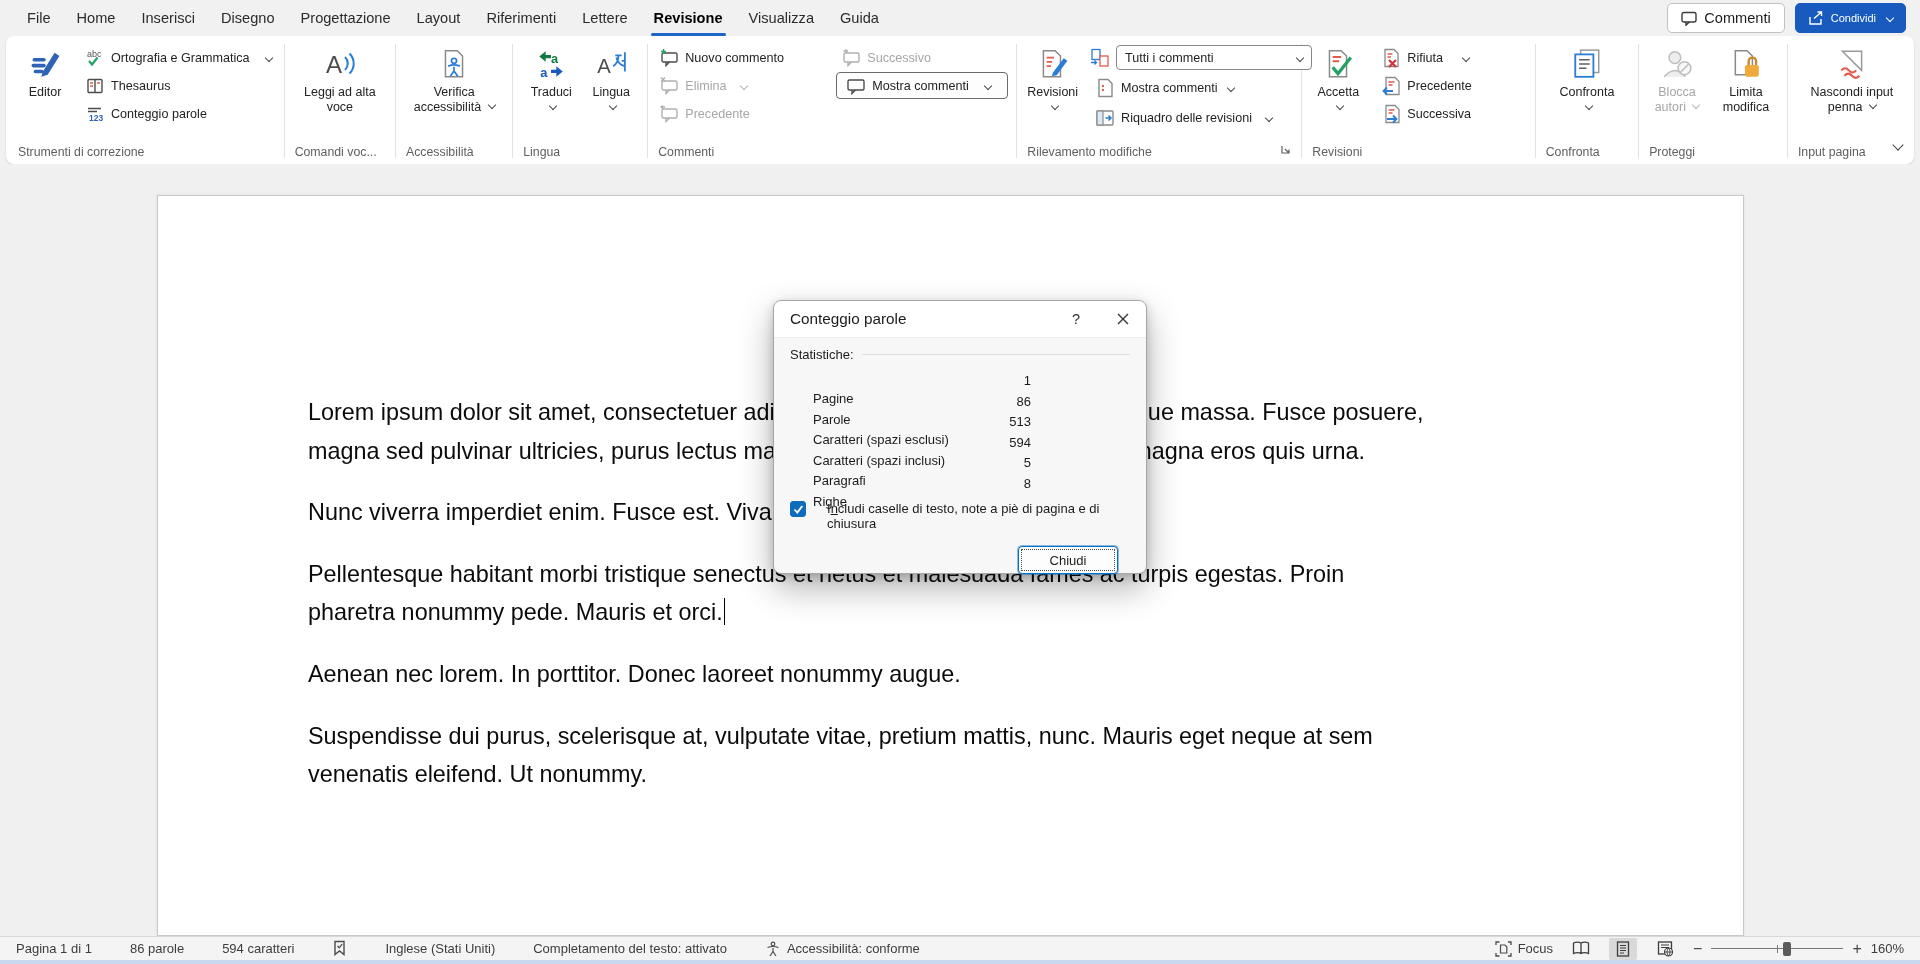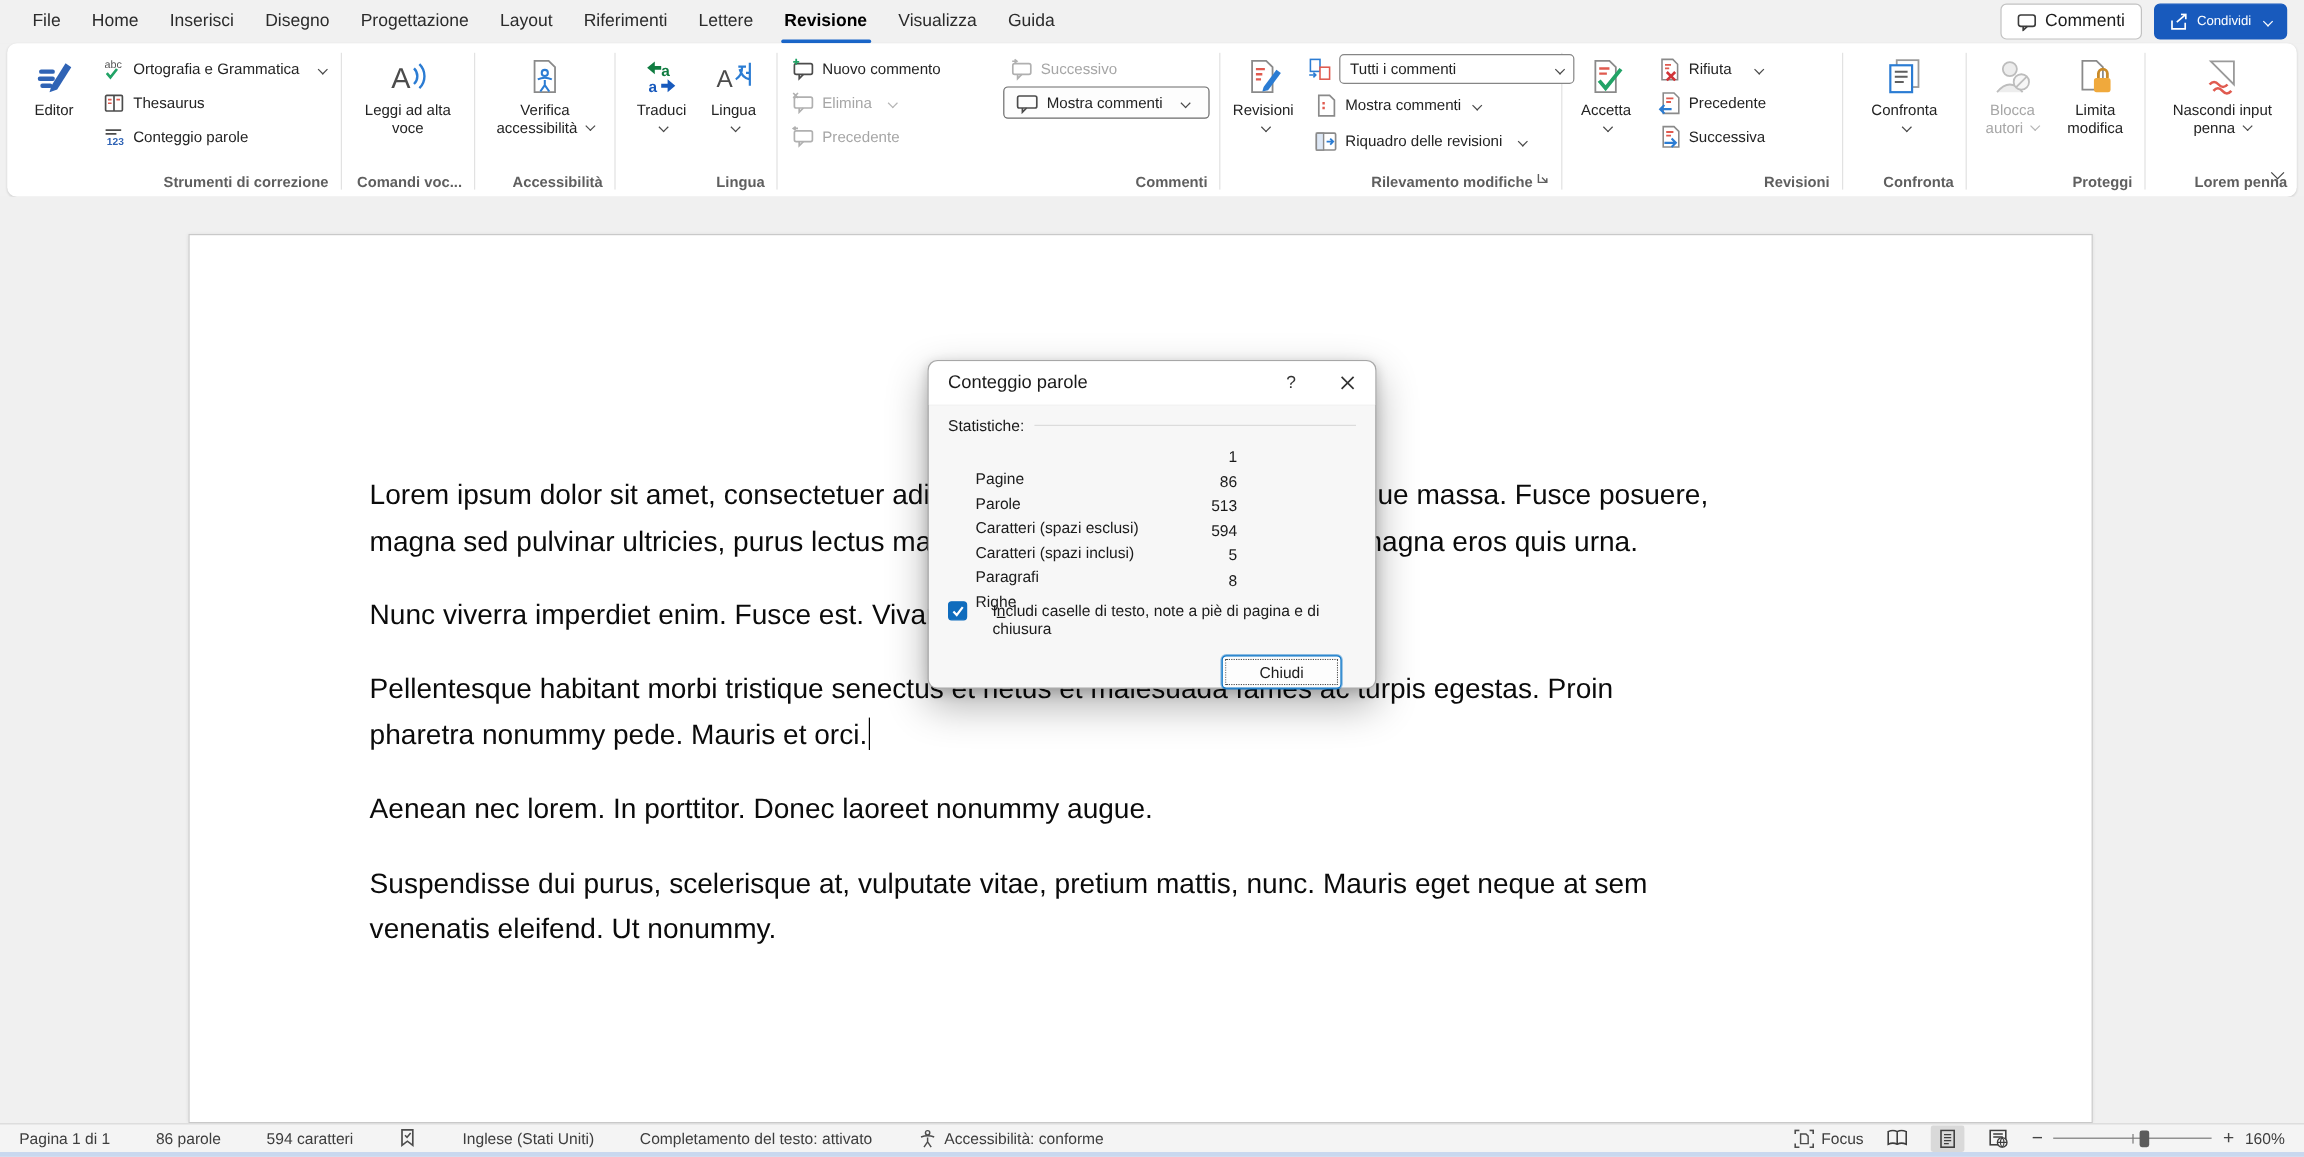--- a/index.html
+++ b/index.html
@@ -23,22 +23,22 @@
   .chev { width:6px; height:6px; border-right:1.5px solid currentColor; border-bottom:1.5px solid currentColor;
     display:inline-block; transform:rotate(45deg); margin-left:4px; vertical-align:3px; }
   .btn-share .chev { border-color:#fff; }
 
   
   .ribbon { position:absolute; left:6px; top:36px; width:1908px; height:128px; background:#fff;
     border-radius:8px; box-shadow:0 1px 2px rgba(0,0,0,.14); display:flex; align-items:stretch;
     padding:4px 4px 0 8px; }
   .rgroup { position:relative; display:flex; flex-direction:column; }
   .rc { display:flex; flex:1; align-items:flex-start; padding-top:2px; }
-  .glabel { height:22px; text-align:right; font-size:12.3px; color:#5f5f5f; white-space:nowrap;
-    overflow:hidden; text-overflow:ellipsis; padding:3px 4px 0 4px;font-weight:bold; }
+  .glabel { height:22px; text-align:left; font-size:12.3px; color:#5f5f5f; white-space:nowrap;
+    overflow:hidden; text-overflow:ellipsis; padding:3px 4px 0 4px; }
   .gsep { width:1px; background:#e2e2e2; margin:4px 6px 6px 6px; }
   .bigbtn { display:flex; flex-direction:column; align-items:center; text-align:center;
     padding:4px 4px; border-radius:4px; color:#232323; }
   .bigbtn .ic { height:36px; display:flex; align-items:center; justify-content:center; }
   .blabel { font-size:12.5px; line-height:15px; margin-top:3px; white-space:pre-line; }
   .bigbtn .chev, .smallbtn .chev { border-color:#494949; }
   .vstack { display:flex; flex-direction:column; justify-content:flex-start; gap:1px; padding-top:2px; }
   .smallbtn { display:flex; align-items:center; gap:6px; height:27px; padding:0 5px;
     font-size:12.6px; color:#232323; border-radius:3px; white-space:nowrap; }
   .smallbtn svg { flex:none; }
@@ -439,21 +439,21 @@
       <div class="bigbtn" style="width:112px;">
         <span class="ic">
             <svg width="32" height="32" viewBox="0 0 30 30">
               <path d="M6 3 H24 V21 z" fill="#fff" stroke="#9a9a9a" stroke-width="1.4"></path>
               <path d="M5 21 q3.5 -4 7 0 t7 0 M8 26 q3.5 -4 7 0 t7 0" fill="none" stroke="#e05a4f" stroke-width="2"></path>
             </svg>
           </span>
         <span class="blabel"><span>Nascondi input penna</span> <span class="chev"></span></span>
       </div>
     </div>
-    <div class="glabel">Lorem penna</div>
+    <div class="glabel">Input pagina</div>
   </div>
 
   <span class="ribbon-collapse"><span class="chev" style="width:8px;height:8px;border-color:#444;"></span></span>
 </div>
 
 <div class="docarea">
   <div class="page">
     <div class="pagetext">
       <div class="para">
         <div class="docline">Lorem ipsum dolor sit amet, consectetuer adipiscing elit. Maecenas porttitor congue massa. Fusce posuere,</div>

